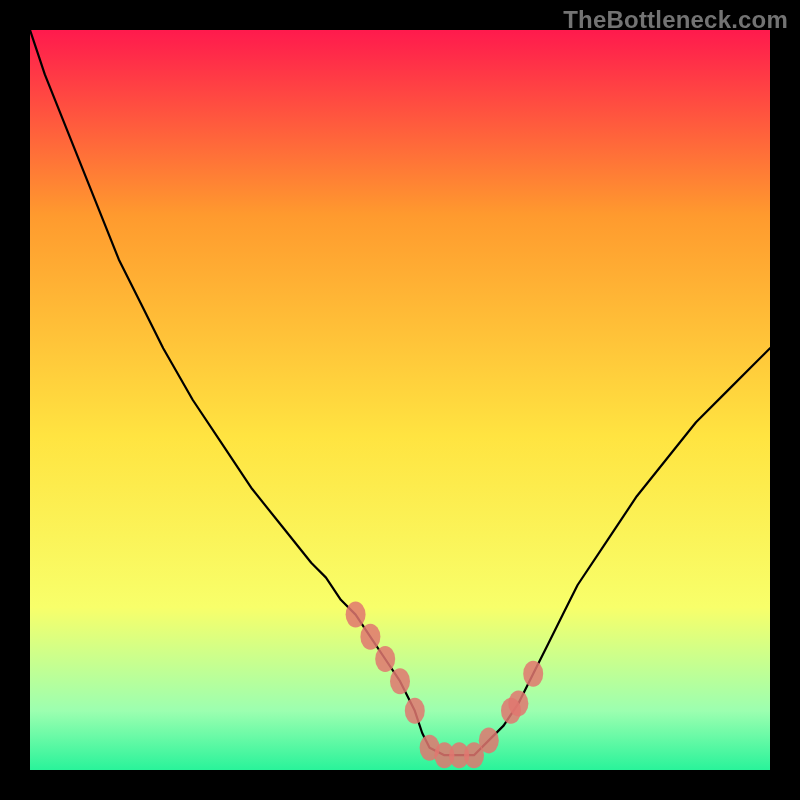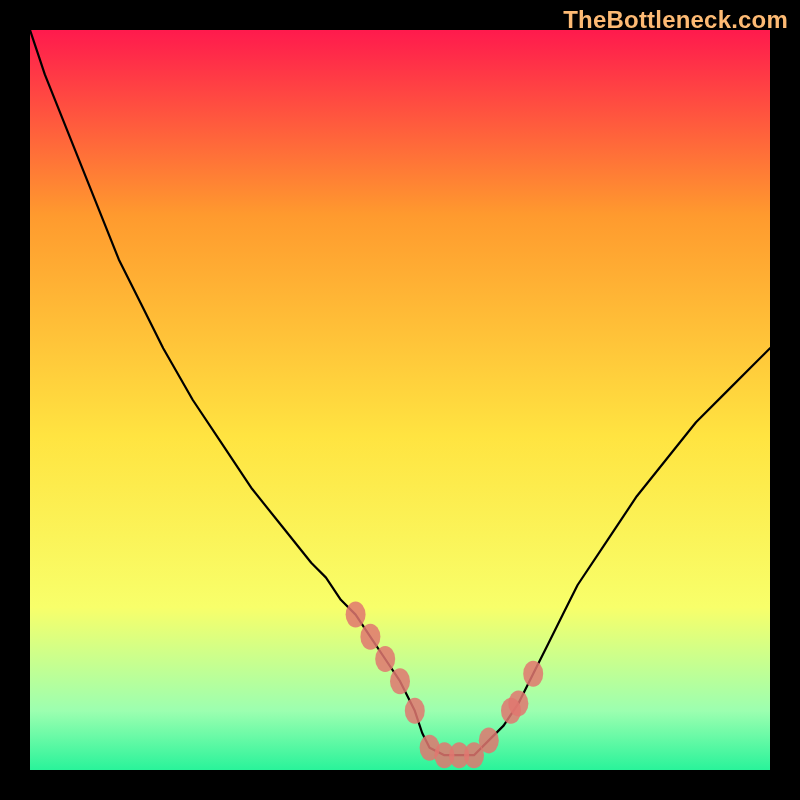--- a/index.html
+++ b/index.html
@@ -24,21 +24,21 @@
     height: 740px;
     overflow: hidden;
   }
   .watermark {
     position: absolute;
     top: 6px;
     right: 12px;
     font-family: Arial, Helvetica, sans-serif;
     font-size: 24px;
     font-weight: 600;
-    color: #fdba74;
+    color: #737373;
     letter-spacing: 0.2px;
     user-select: none;
   }
   svg { display: block; }
 </style>
 </head>
 <body>
 
 <div class="frame">
   <div class="plot">

